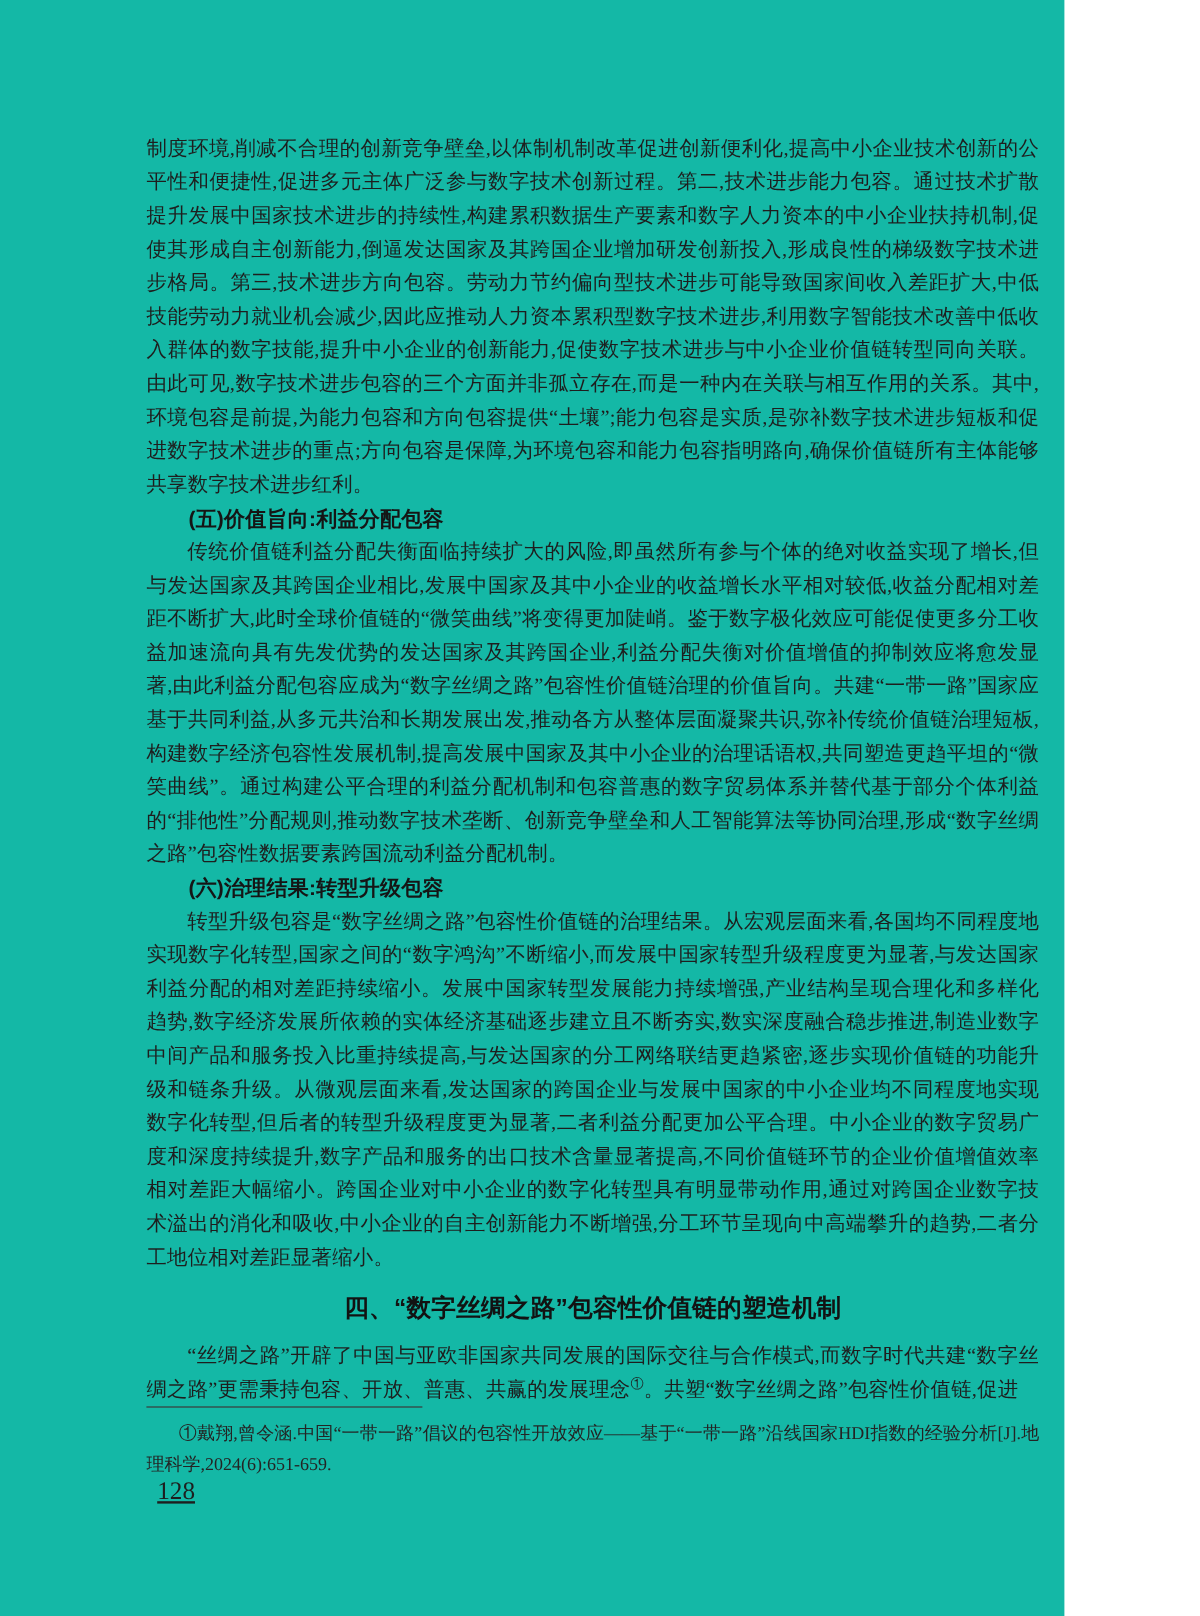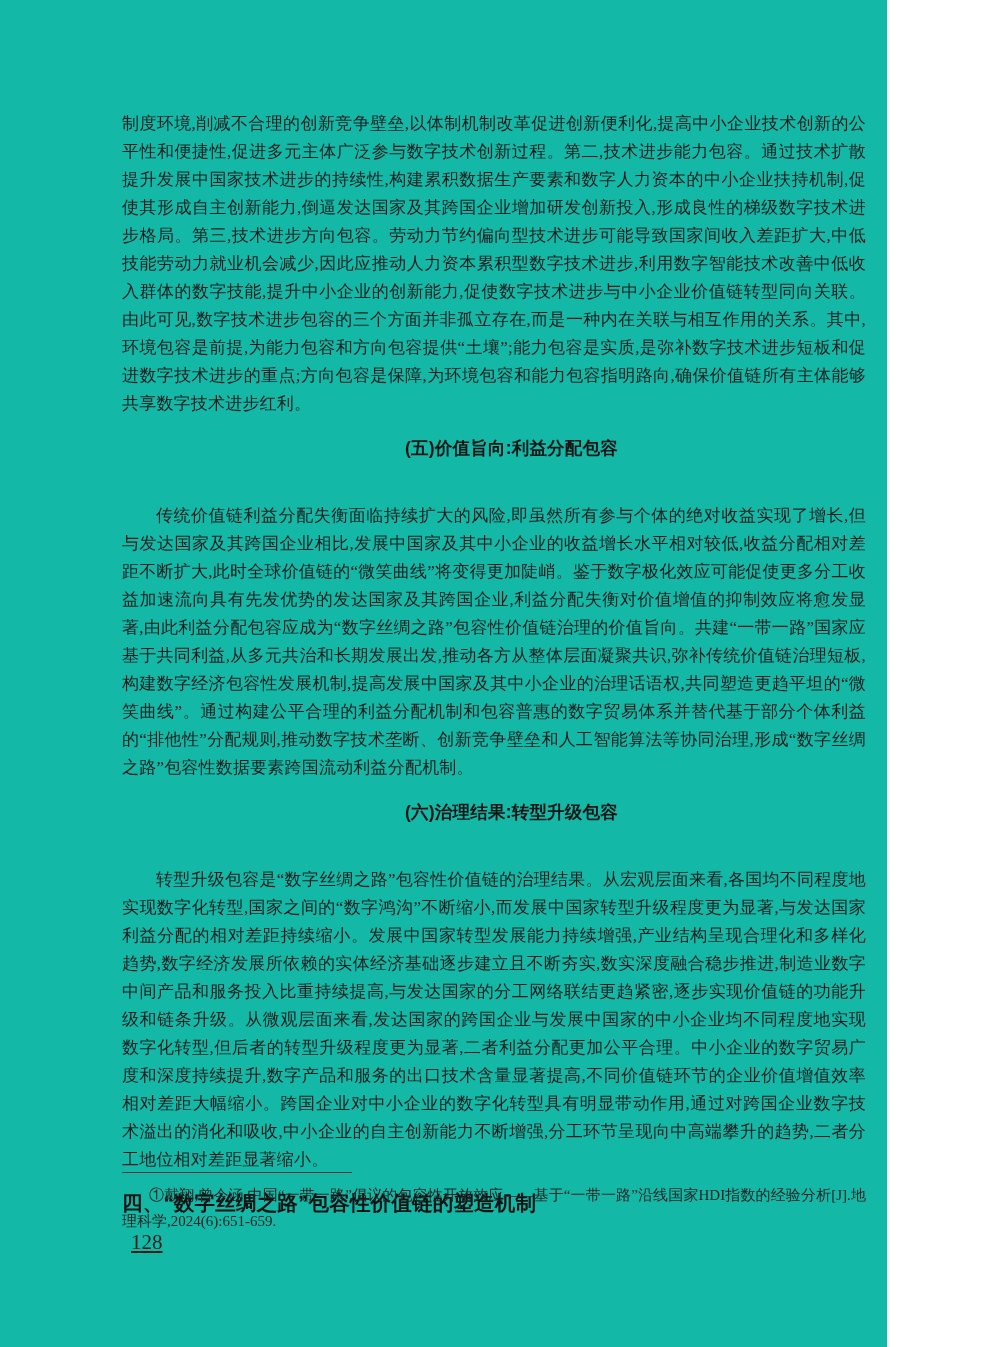--- a/index.html
+++ b/index.html
@@ -16,38 +16,38 @@
     position:absolute;
     left:122px;
     top:110px;
     width:744px;
     font-size:17px;
     line-height:28px;
     text-align:justify;
     letter-spacing:0.2px;
   }
   .text-block p{margin:0;}
-  p.indented{text-indent:2em;margin-top:40px;}
+  p.indented{text-indent:2em;}
   .sub-heading{
-    margin:16px;
+    margin:0;
     font-family:"Liberation Sans","DejaVu Sans",sans-serif;
     font-weight:700;
     font-size:17.5px;
     line-height:28px;
     text-indent:2em;
-    text-align:center;
+    text-align:left;
     color:#151515;
   }
   .section-heading{
     margin:14px 0 10px 0;
     font-family:"Liberation Sans","DejaVu Sans",sans-serif;
     font-weight:700;
     font-size:20.5px;
     line-height:30px;
-    text-align:left;
+    text-align:center;
     text-indent:0;
     color:#121212;
   }
   .sup-note{
     font-size:11px;
     position:relative;
     top:-6px;
     letter-spacing:0;
   }
   .footnote-block{
@@ -92,20 +92,23 @@
     <h3 class="sub-heading">(五)价值旨向:利益分配包容</h3>
 
     <p class="indented">传统价值链利益分配失衡面临持续扩大的风险,即虽然所有参与个体的绝对收益实现了增长,但与发达国家及其跨国企业相比,发展中国家及其中小企业的收益增长水平相对较低,收益分配相对差距不断扩大,此时全球价值链的“微笑曲线”将变得更加陡峭。鉴于数字极化效应可能促使更多分工收益加速流向具有先发优势的发达国家及其跨国企业,利益分配失衡对价值增值的抑制效应将愈发显著,由此利益分配包容应成为“数字丝绸之路”包容性价值链治理的价值旨向。共建“一带一路”国家应基于共同利益,从多元共治和长期发展出发,推动各方从整体层面凝聚共识,弥补传统价值链治理短板,构建数字经济包容性发展机制,提高发展中国家及其中小企业的治理话语权,共同塑造更趋平坦的“微笑曲线”。通过构建公平合理的利益分配机制和包容普惠的数字贸易体系并替代基于部分个体利益的“排他性”分配规则,推动数字技术垄断、创新竞争壁垒和人工智能算法等协同治理,形成“数字丝绸之路”包容性数据要素跨国流动利益分配机制。</p>
 
     <h3 class="sub-heading">(六)治理结果:转型升级包容</h3>
 
     <p class="indented">转型升级包容是“数字丝绸之路”包容性价值链的治理结果。从宏观层面来看,各国均不同程度地实现数字化转型,国家之间的“数字鸿沟”不断缩小,而发展中国家转型升级程度更为显著,与发达国家利益分配的相对差距持续缩小。发展中国家转型发展能力持续增强,产业结构呈现合理化和多样化趋势,数字经济发展所依赖的实体经济基础逐步建立且不断夯实,数实深度融合稳步推进,制造业数字中间产品和服务投入比重持续提高,与发达国家的分工网络联结更趋紧密,逐步实现价值链的功能升级和链条升级。从微观层面来看,发达国家的跨国企业与发展中国家的中小企业均不同程度地实现数字化转型,但后者的转型升级程度更为显著,二者利益分配更加公平合理。中小企业的数字贸易广度和深度持续提升,数字产品和服务的出口技术含量显著提高,不同价值链环节的企业价值增值效率相对差距大幅缩小。跨国企业对中小企业的数字化转型具有明显带动作用,通过对跨国企业数字技术溢出的消化和吸收,中小企业的自主创新能力不断增强,分工环节呈现向中高端攀升的趋势,二者分工地位相对差距显著缩小。</p>
 
     <h2 class="section-heading">四、“数字丝绸之路”包容性价值链的塑造机制</h2>
 
+    <p class="indented">
+      <span>“丝绸之路”开辟了中国与亚欧非国家共同发展的国际交往与合作模式,而数字时代共建“数字丝绸之路”更需秉持包容、开放、普惠、共赢的发展理念</span><span class="sup-note">①</span><span>。共塑“数字丝绸之路”包容性价值链,促进</span>
+    </p>
 
   </div>
 
   <div class="footnote-block">
     <div class="footnote-rule"></div>
     <p class="footnote">
       <span>①</span><span>戴翔,曾令涵.中国“一带一路”倡议的包容性开放效应——基于“一带一路”沿线国家HDI指数的经验分析[J].地理科学,2024(6):651-659.</span>
     </p>
   </div>
 

